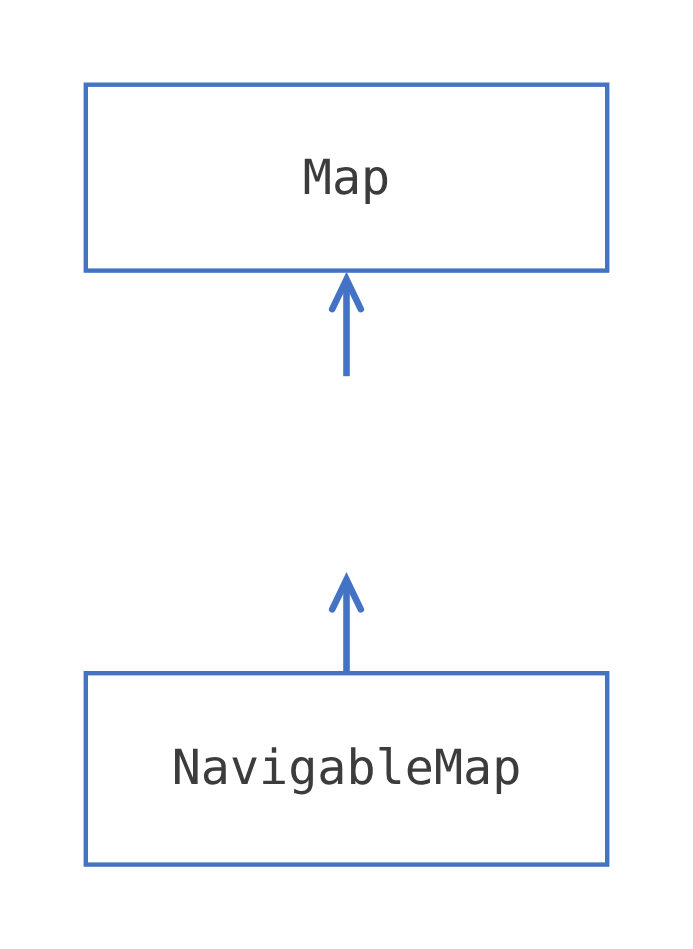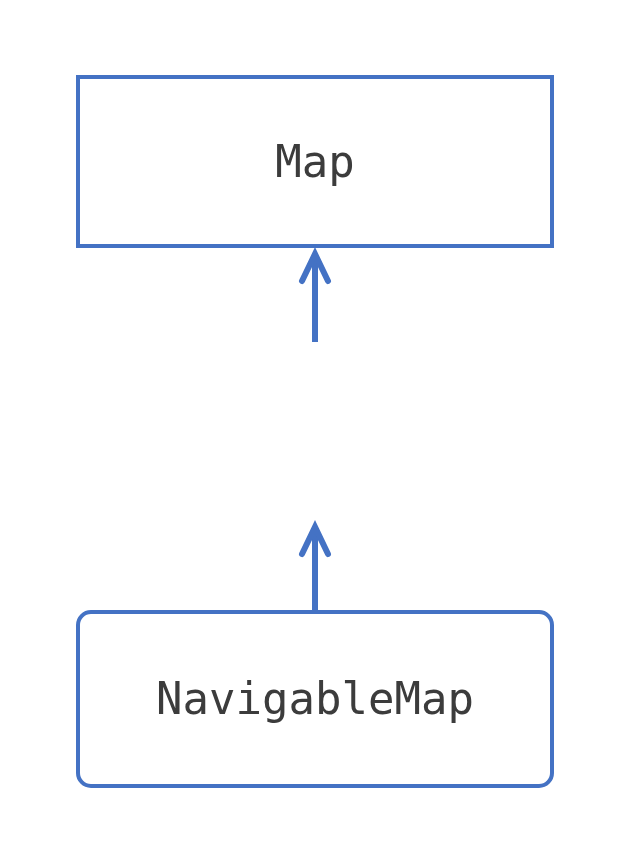--- a/index.html
+++ b/index.html
@@ -38,21 +38,21 @@
     font-size: 44px;
     line-height: 1;
     color: #3C3C3C;
     letter-spacing: 0px;
     white-space: nowrap;
     user-select: none;
   }
 
   #box-map        { left: 76px; top: 75px;  width: 478px; height: 173px; }
   #box-sortedmap  { left: 76px; top: 342px; width: 478px; height: 180px; }
-  #box-navigablemap { left: 76px; top: 610px; width: 478px; height: 178px; border-radius: 15px; }
+  #box-navigablemap { left: 76px; top: 610px; width: 478px; height: 178px; }
 
   
   .connector {
     position: absolute;
     left: 0;
     top: 0;
     width: 630px;
     height: 863px;
     z-index: 1;
     pointer-events: none;

